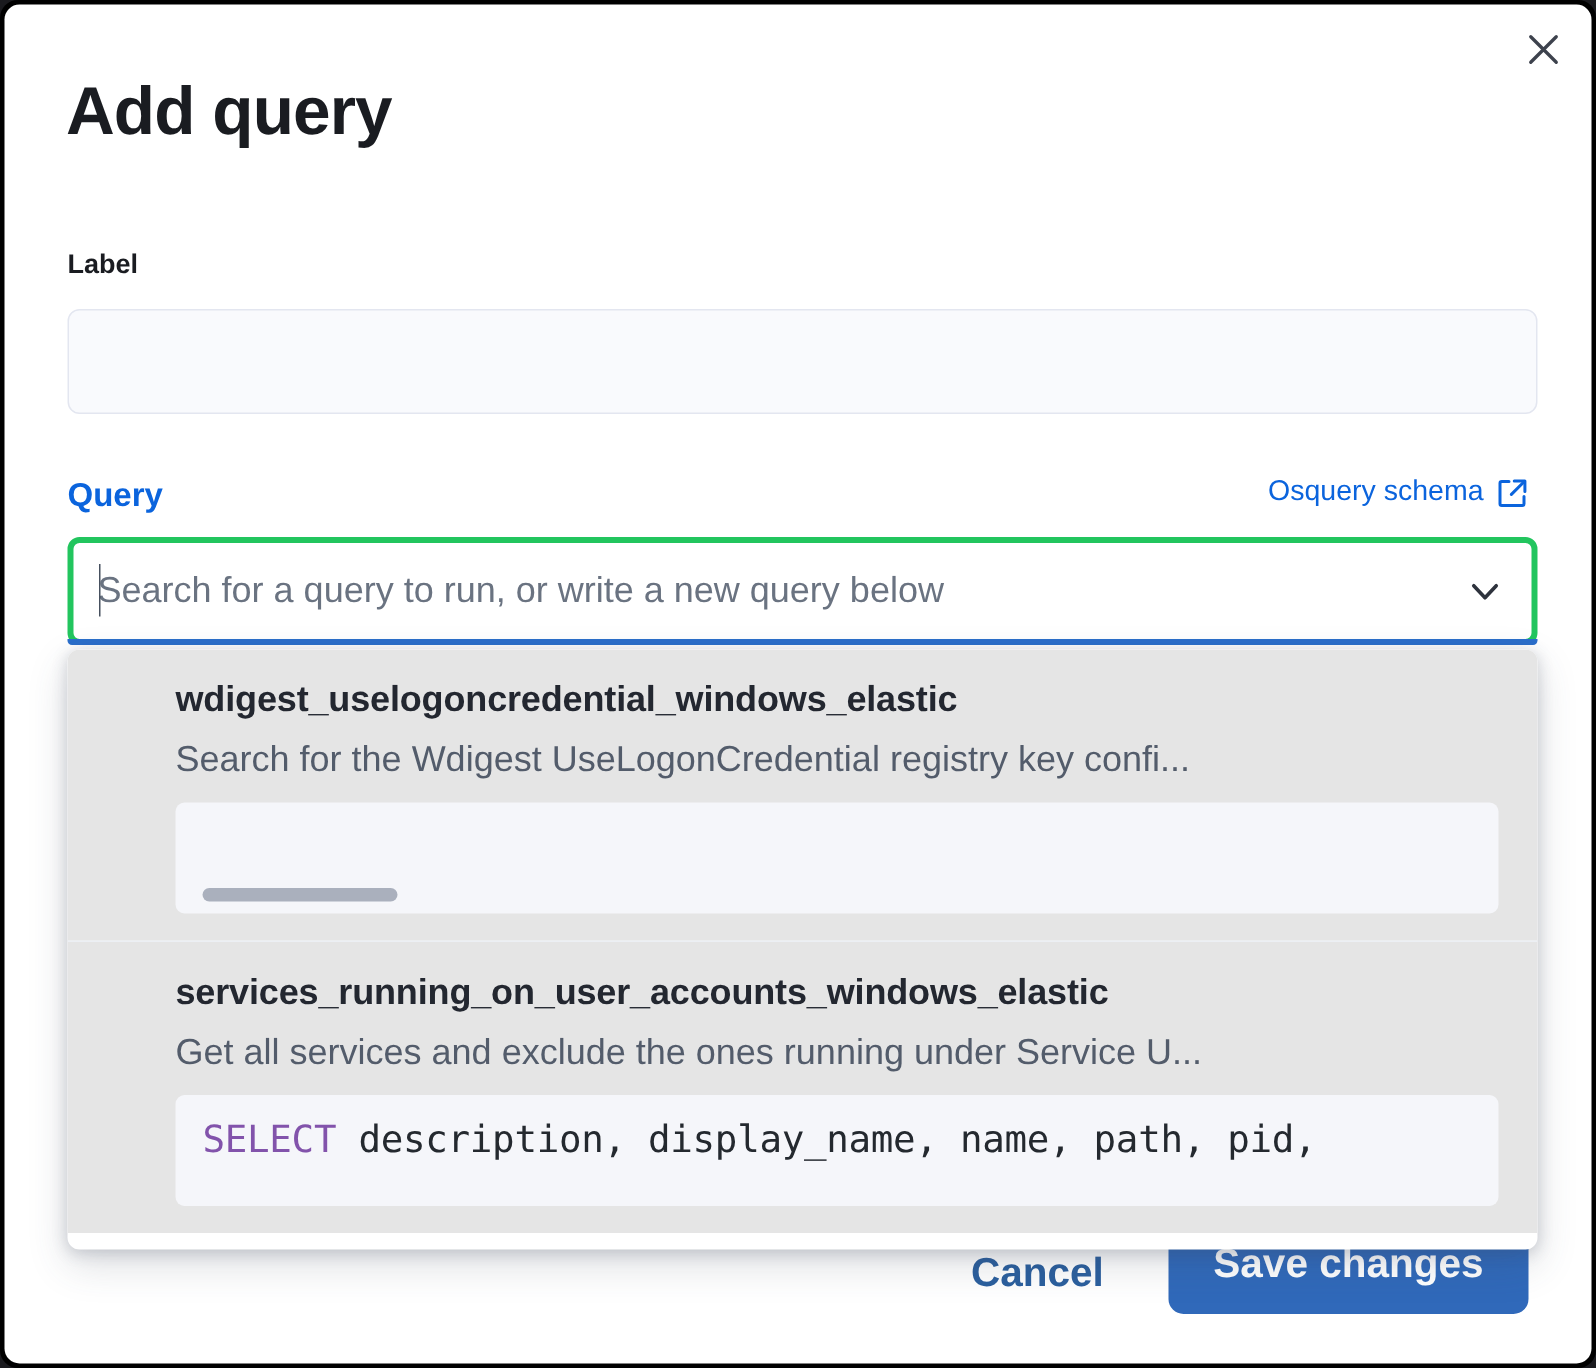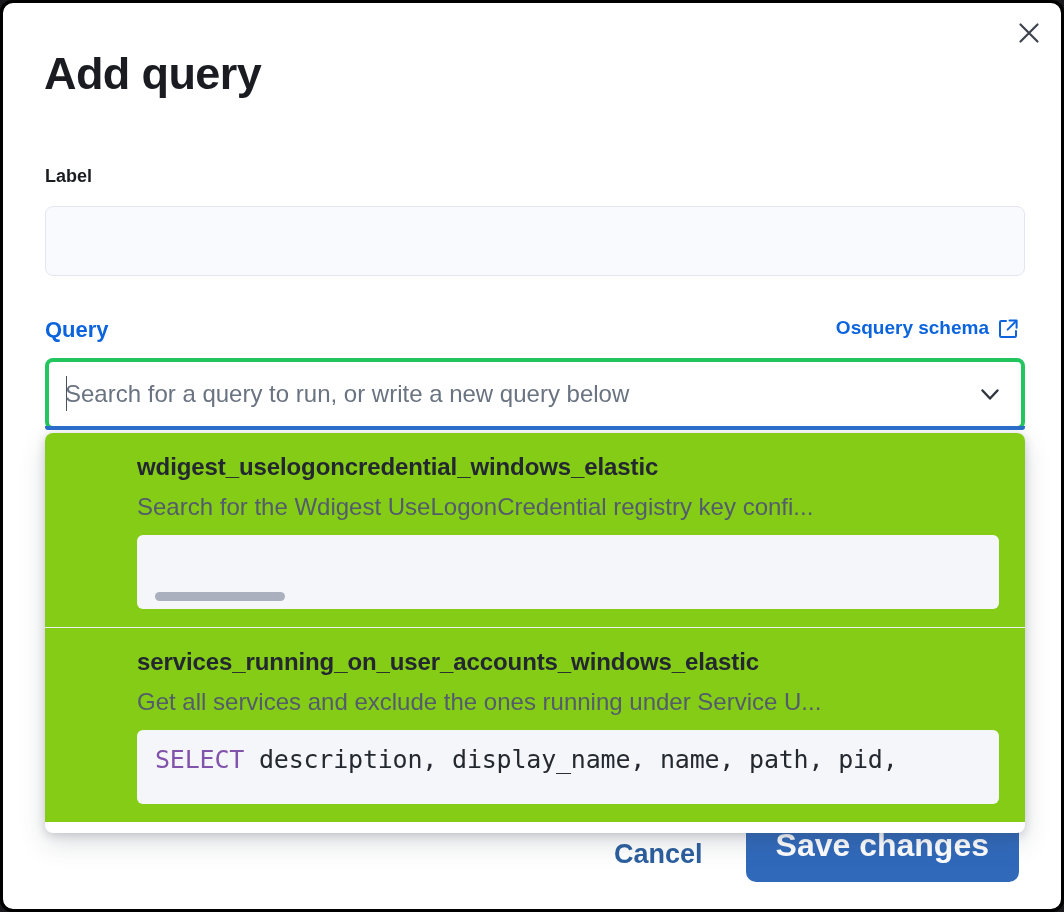--- a/index.html
+++ b/index.html
@@ -91,21 +91,21 @@
     font-weight: 700;
     color: #0b64dd;
   }
   #schema-link {
     position: absolute;
     right: 42px; top: 314px;
     display: flex;
     align-items: center;
     gap: 9px;
     font-size: 19px;
-    font-weight: 700;
+    font-weight: 400;
     color: #0b64dd;
     text-decoration: none;
     cursor: pointer;
     white-space: nowrap;
     justify-content: flex-end;
   }
   #schema-link svg { display: block; }
 
   
   #combo {
@@ -165,21 +165,21 @@
     font-weight: 700;
     color: #2b5f9e;
     cursor: pointer;
     padding: 12px 22px;
   }
   #save-btn {
     background: #3069ba;
     border: none;
     border-radius: 10px;
     font-family: "Liberation Sans", sans-serif;
-    font-size: 32px;
+    font-size: 27px;
     font-weight: 700;
     color: #ffffff;
     cursor: pointer;
     padding: 18px 30px;
     min-width: 238px;
   }
 
   
   #dropdown {
     position: absolute;
@@ -194,23 +194,23 @@
   #dropdown-scrollbar {
     position: absolute;
     right: 10px; top: 10px;
     width: 9px; height: 9px;
     border-radius: 5px;
     background: #aab0bd;
     cursor: pointer;
   }
   .option {
     position: relative;
-    padding: 20px 26px 18px 92px;
-    cursor: pointer;
-    background: #84cc16;
+    padding: 20px 26px 18px 72px;
+    cursor: pointer;
+    background: #e5e5e5;
   }
   .option + .option { border-top: 1px solid #eceff4; }
   .option-title {
     font-size: 24px;
     font-weight: 700;
     color: #232730;
     letter-spacing: -0.1px;
     white-space: nowrap;
   }
   .option-desc {

